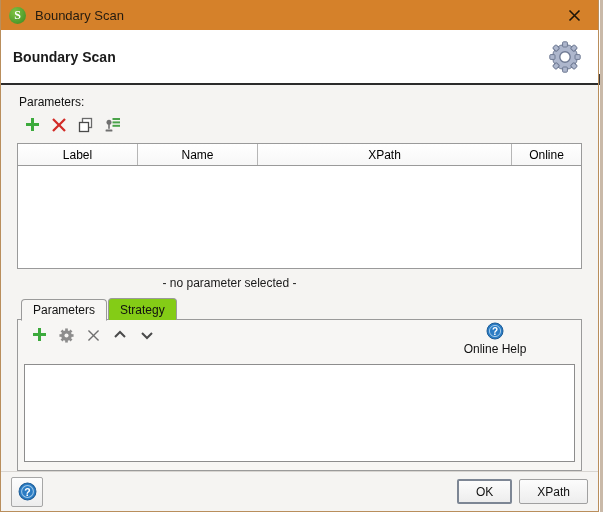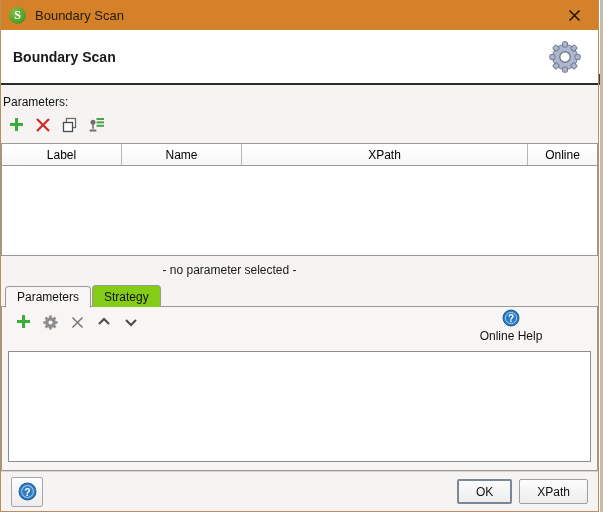--- a/index.html
+++ b/index.html
@@ -117,21 +117,21 @@
     top: 50%;
     transform: translateY(-50%);
     width: 34px; height: 34px;
     cursor: pointer;
   }
 
   
   .dialog-body {
     flex: 1 1 auto;
     background: #f5f4f2;
-    padding: 0 0;
+    padding: 0 16px;
     box-sizing: border-box;
     display: flex;
     flex-direction: column;
     min-height: 0;
   }
 
   .params-label {
     margin: 10px 0 4px 2px;
     font-size: 12px;
     color: #111;
@@ -147,21 +147,21 @@
   .tb-btn {
     width: 18px; height: 18px;
     display: flex; align-items: center; justify-content: center;
     cursor: pointer;
   }
 
   
   .params-table {
     background: #ffffff;
     border: 1px solid #9a9a9a;
-    height: 113px;
+    height: 126px;
     box-sizing: border-box;
     display: flex;
     flex-direction: column;
     flex: 0 0 auto;
   }
   .params-thead {
     display: flex;
     height: 21px;
     border-bottom: 1px solid #9a9a9a;
     background: #ffffff;

